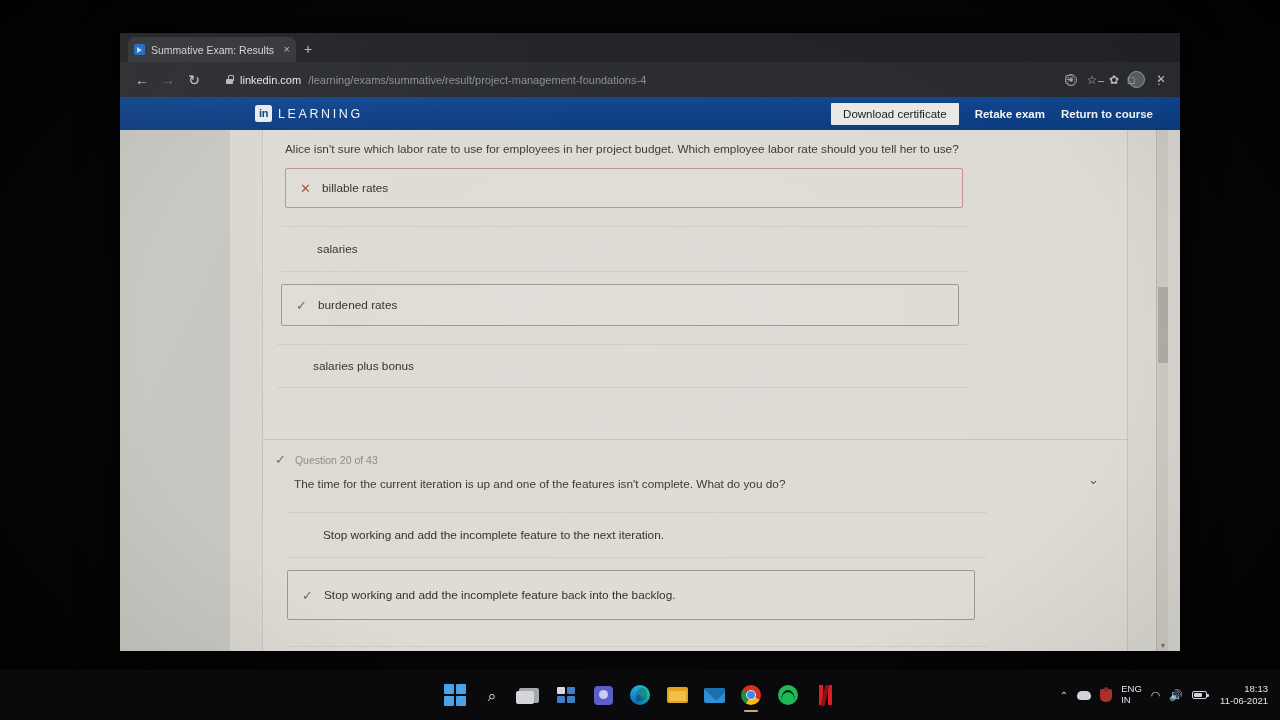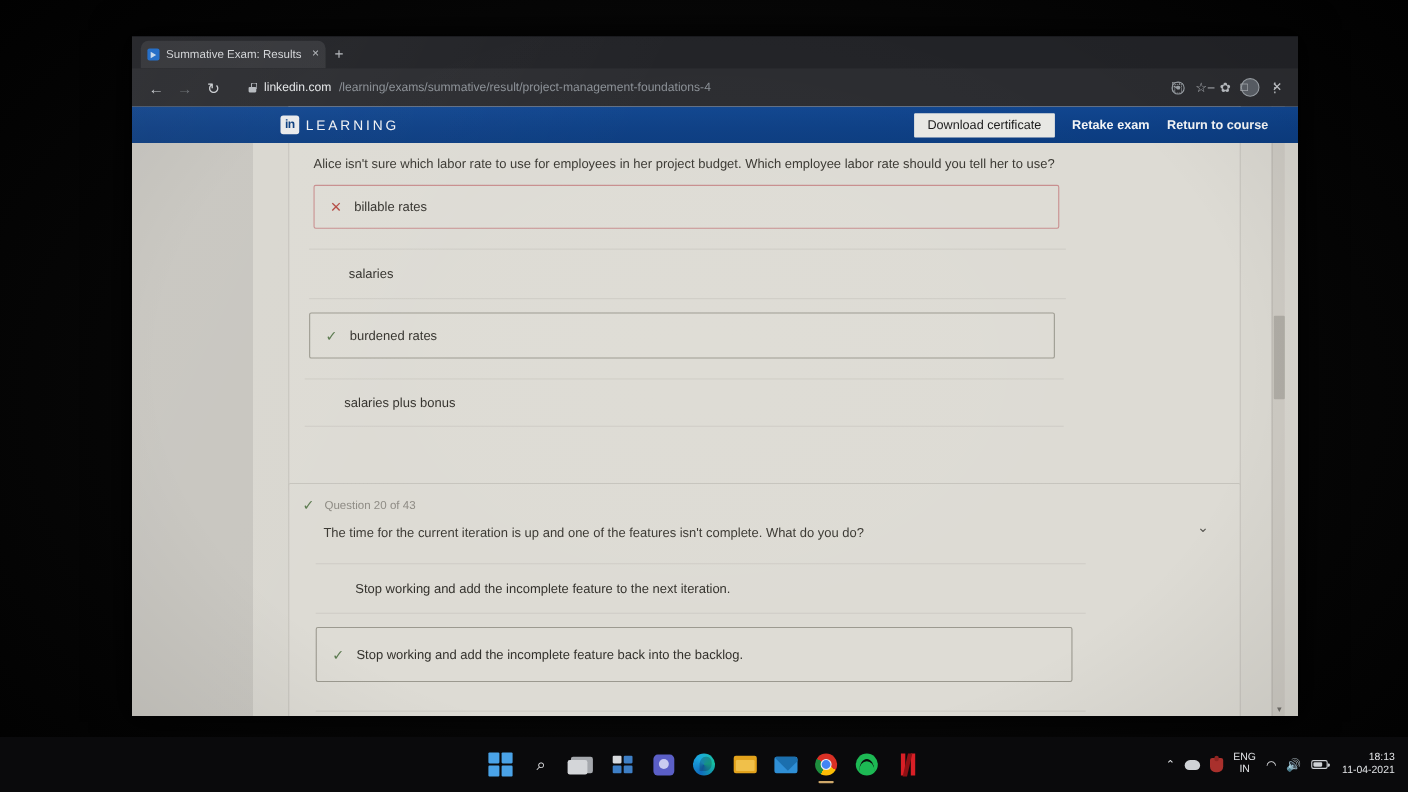--- a/index.html
+++ b/index.html
@@ -438,21 +438,21 @@
     position: absolute;
     right: 8px; top: 0;
     height: 50px;
     display: flex;
     align-items: center;
     gap: 9px;
     color: #dfe1e4;
     font-size: 10px;
   }
   .tray-item { display: flex; align-items: center; justify-content: center; }
-  .tray-lang { line-height: 1.15; text-align: center; font-size: 9.5px; color: #e2e4e7; }
+  .tray-lang { line-height: 1.15; text-align: left; font-size: 9.5px; color: #e2e4e7; }
   .tray-clock { line-height: 1.25; text-align: right; font-size: 9.5px; color: #e2e4e7; margin-left: 4px; margin-right: 4px; }
   .tray-cloud { width: 14px; height: 9px; background: #cfd2d6; border-radius: 6px 6px 5px 5px; }
   .tray-red { width: 12px; height: 13px; background: #a9302c; border-radius: 2px 2px 5px 5px; position: relative; }
   .tray-red::after { content: ""; position: absolute; left: 4px; top: -2px; width: 4px; height: 5px; background: #8f2421; border-radius: 2px; }
   .tray-wifi { color: #dfe1e4; font-size: 11px; }
   .tray-vol  { color: #dfe1e4; font-size: 11px; }
   .tray-bat  { width: 15px; height: 8px; border: 1.2px solid #cfd2d6; border-radius: 2px; position: relative; }
   .tray-bat::after { content: ""; position: absolute; right: -3px; top: 1.5px; width: 2px; height: 3px; background: #cfd2d6; border-radius: 0 1px 1px 0; }
   .tray-bat i { position: absolute; left: 1px; top: 1px; bottom: 1px; width: 60%; background: #cfd2d6; border-radius: 1px; display: block; }
 
@@ -653,18 +653,18 @@
       </div>
       <div class="tray-item tray-wifi">◠</div>
       <div class="tray-item tray-vol">🔊</div>
       <div class="tray-item">
           <span class="tray-bat">
             <i></i>
           </span>
         </div>
       <div class="tray-clock">
         <div>18:13</div>
-        <div>11-04-2021</div>
+        <div>11-06-2021</div>
       </div>
     </div>
   </div>
 
 </div>
 
 </body></html>

